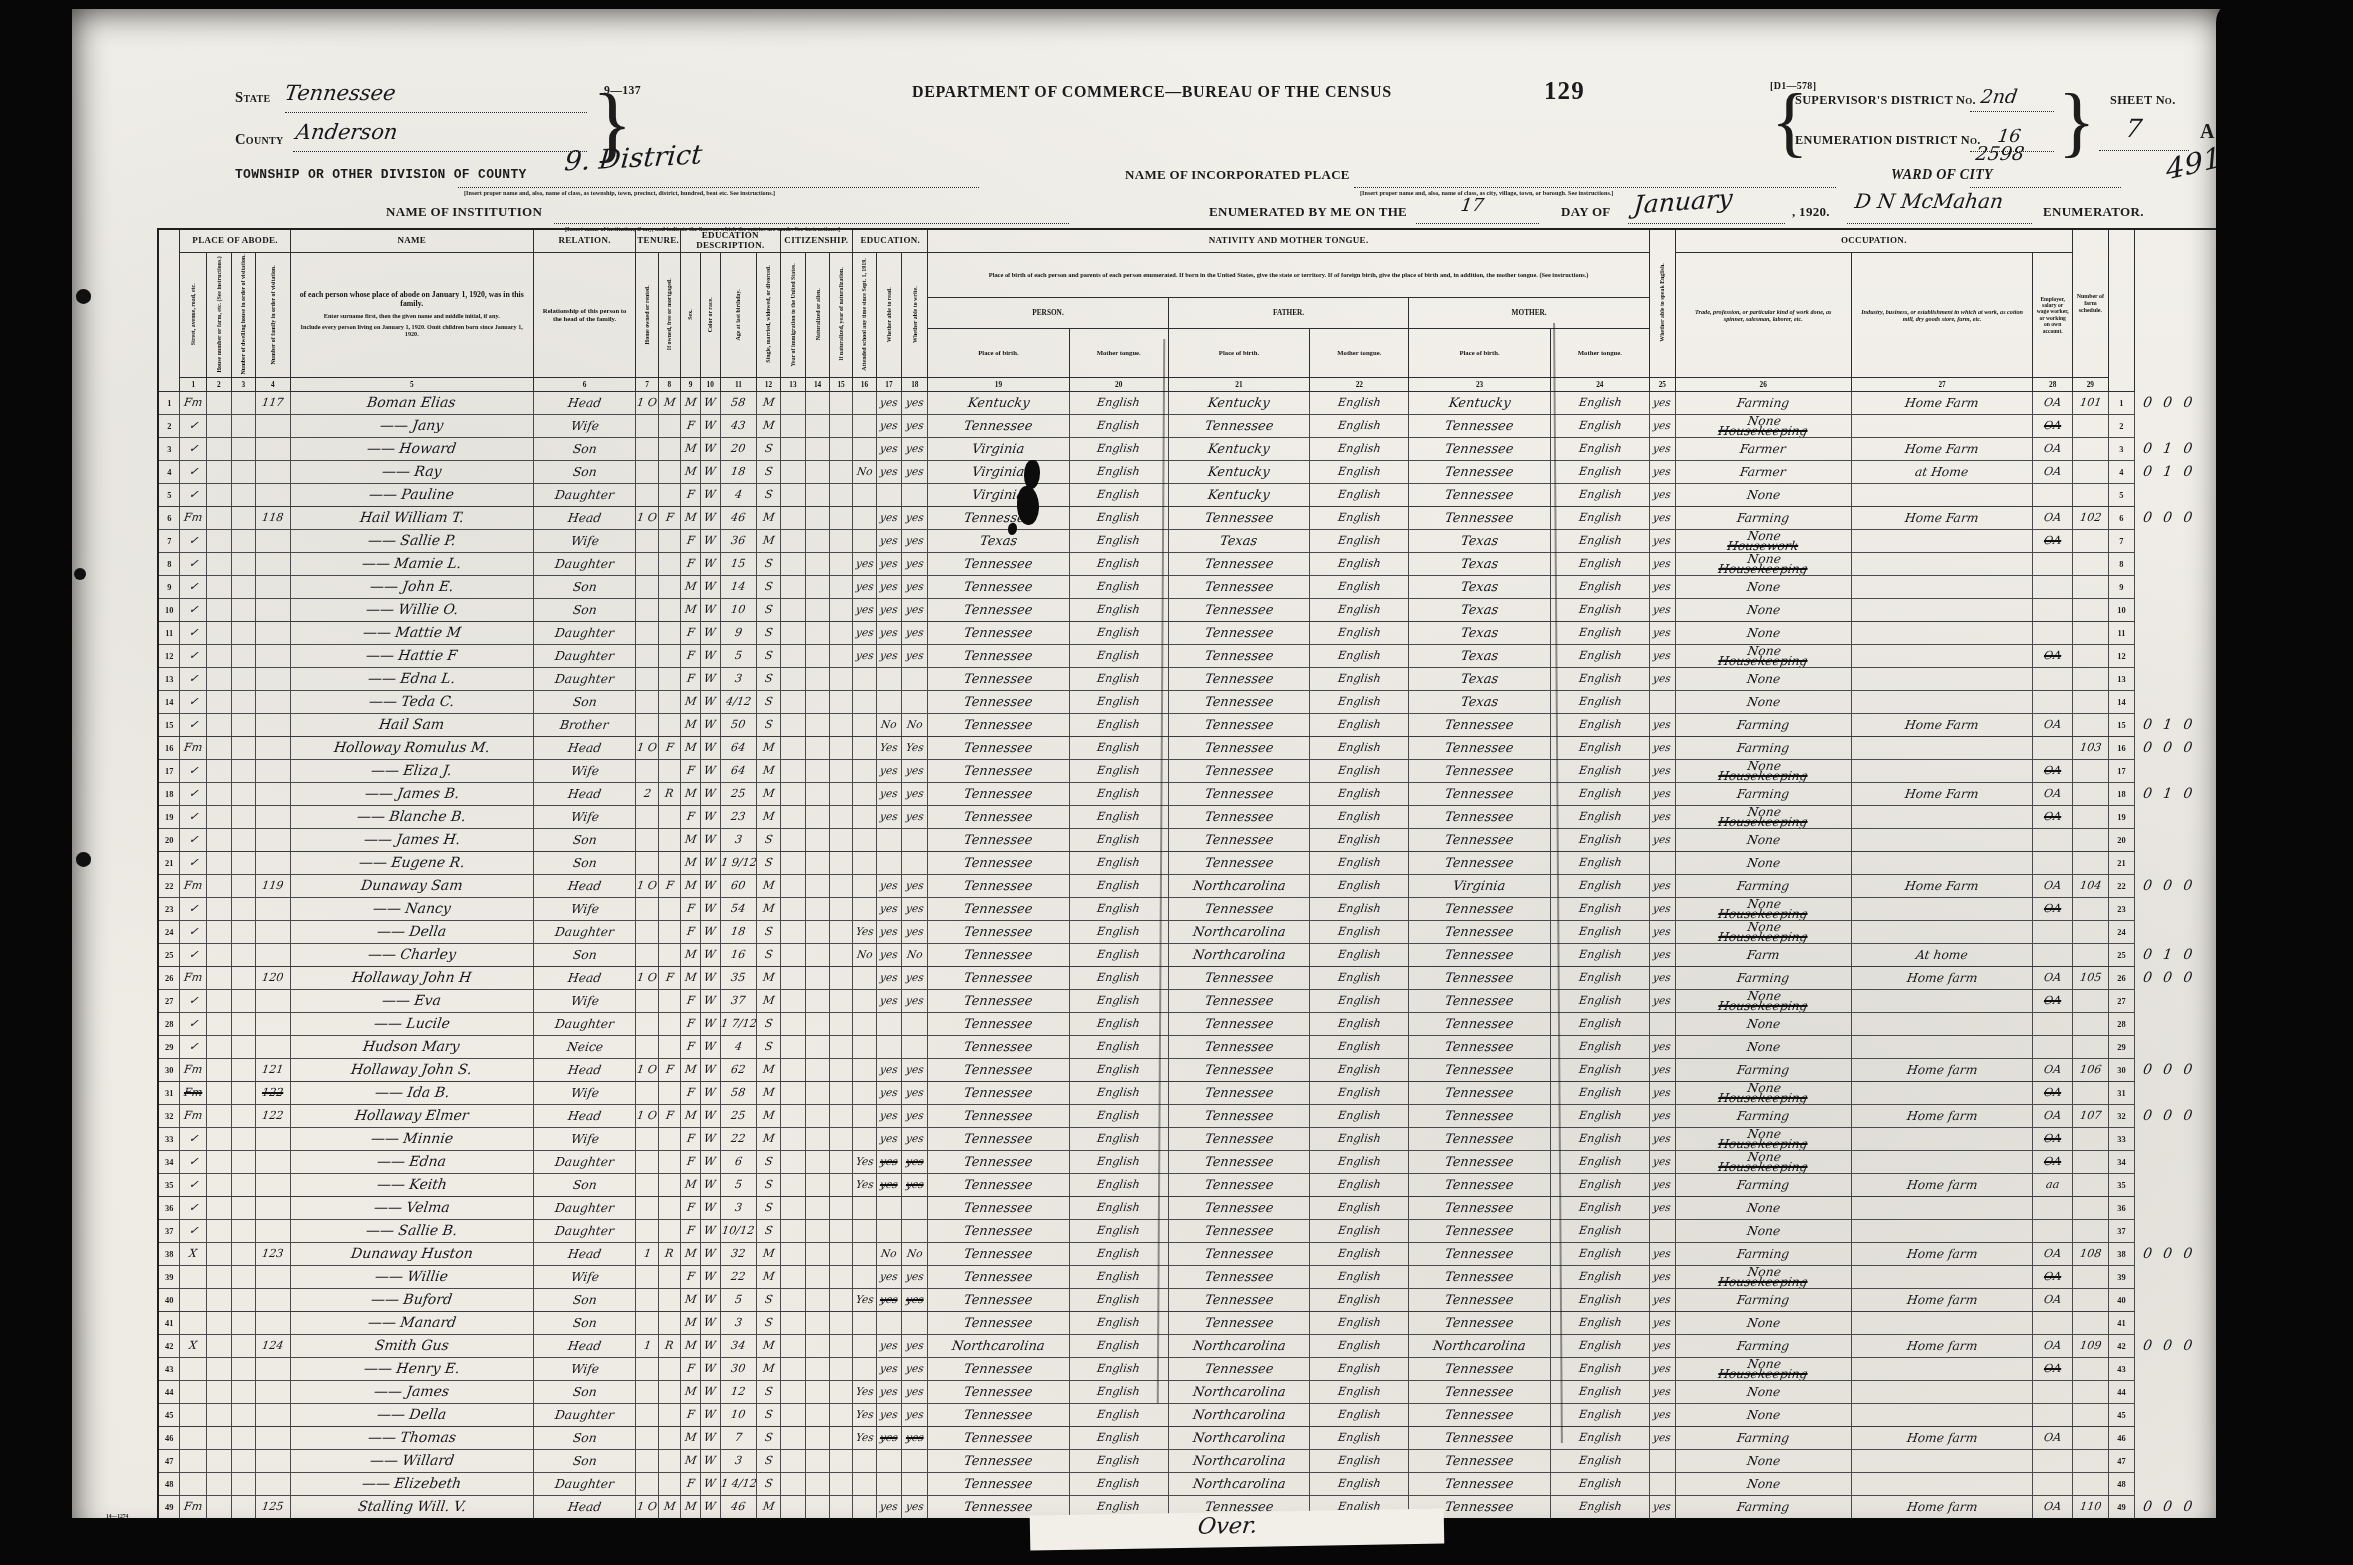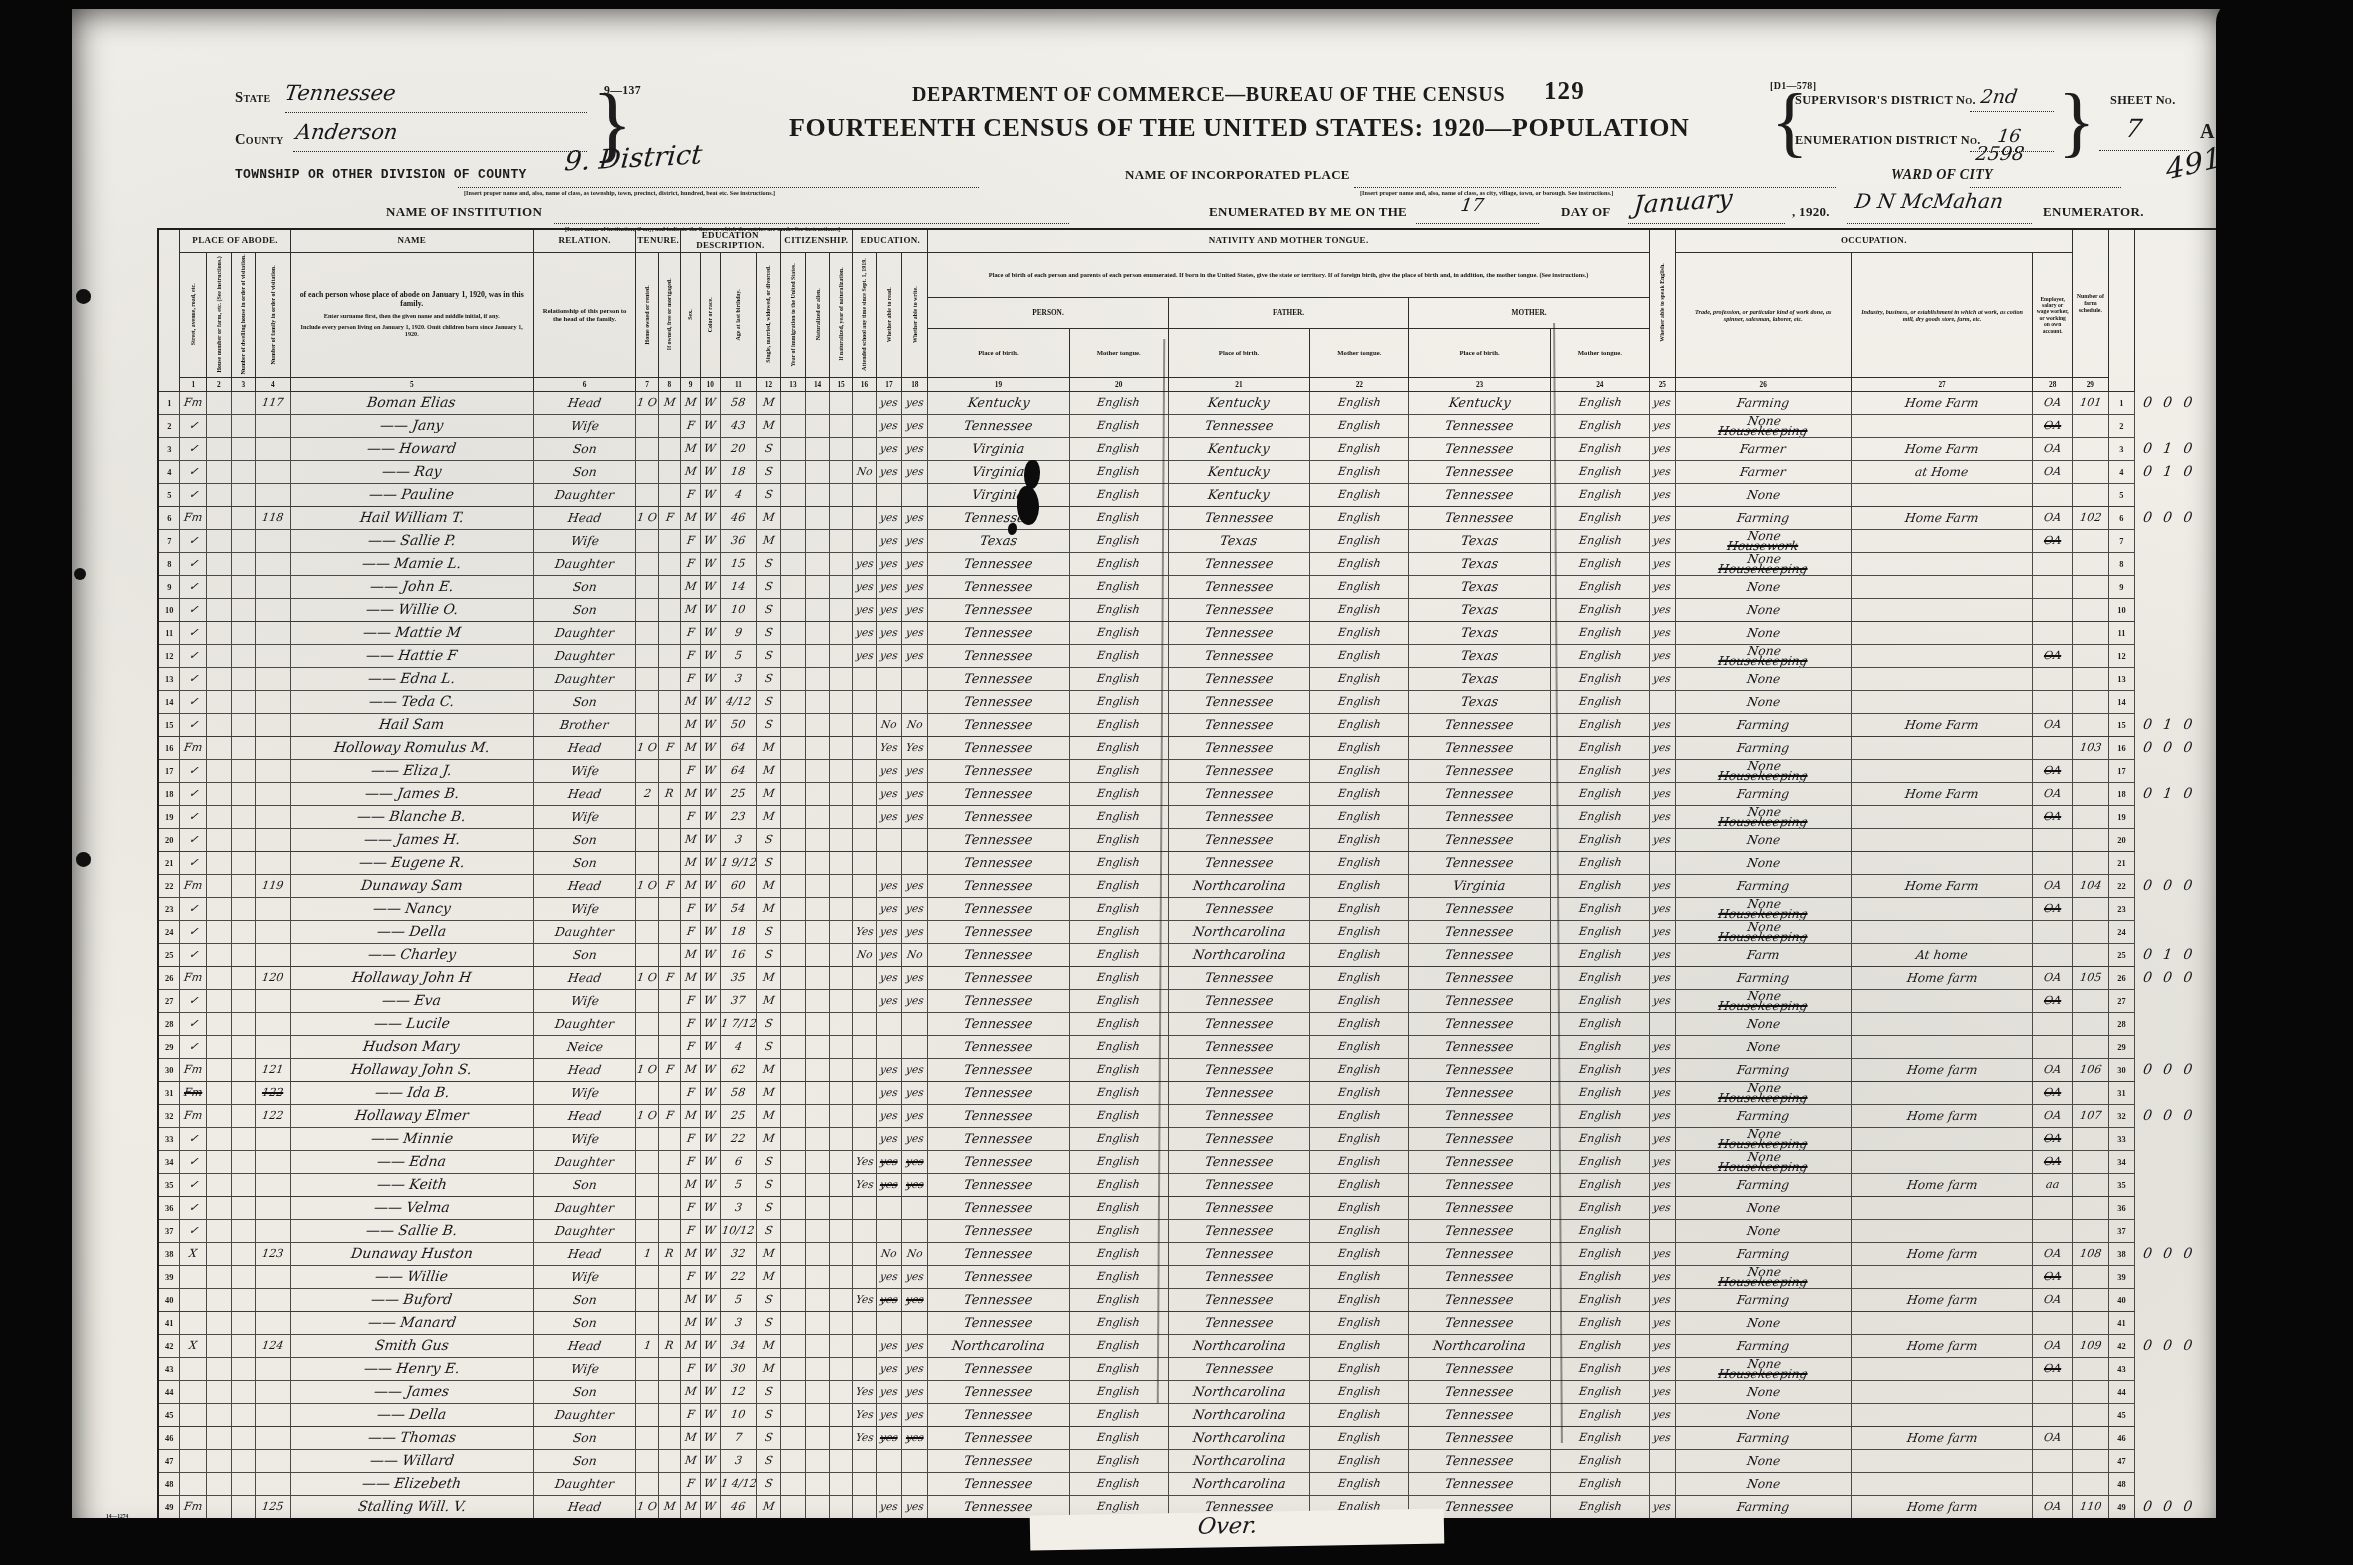--- a/index.html
+++ b/index.html
@@ -56,24 +56,23 @@
   .hole{position:absolute;background:#101010;border-radius:50%;}
   .blackbar{position:absolute;background:#070707;}
   .overpatch{position:absolute;background:#f1efe8;transform:rotate(-1deg);}
 </style>
 </head>
 <body>
 
 <div class="paper">
 
   <div class="abs plabel" style="left:532px;top:74px;font-size:11.8px;">9—137</div>
-  <div class="abs plabel" style="left:840px;top:74px;font-size:20px;letter-spacing:0.6px;">DEPARTMENT OF COMMERCE—BUREAU OF THE CENSUS</div>
+  <div class="abs plabel" style="left:840px;top:74px;font-size:16px;letter-spacing:0.6px;">DEPARTMENT OF COMMERCE—BUREAU OF THE CENSUS</div>
   <div class="abs plabel" style="left:1472px;top:68px;font-size:25px;letter-spacing:1.1px;">129</div>
   <div class="abs plabel" style="left:1668px;top:71px;font-size:10px;margin-left:30px;">[D1—578]</div>
-  <div class="abs plabel" style="left:717px;top:104px;font-size:26px;letter-spacing:0.6px;">FOURTEENTH CENSUS OF THE UNITED STATES: 1920—POPULATION</div>
 
   <div class="abs plabel sc" style="left:163px;top:80px;font-size:14.6px;">State</div>
   <div class="abs hw" style="left:213px;top:72px;font-size:21px;">Tennessee</div>
   <div class="abs dots" style="left:213px;top:102px;width:302px;"></div>
 
   <div class="abs plabel sc" style="left:163px;top:122px;font-size:14.6px;">County</div>
   <div class="abs hw" style="left:224px;top:111px;font-size:21px;">Anderson</div>
   <div class="abs dots" style="left:221px;top:141px;width:294px;"></div>
   <div class="abs brace" style="left:520px;top:66px;font-size:84px;">}</div>
 

